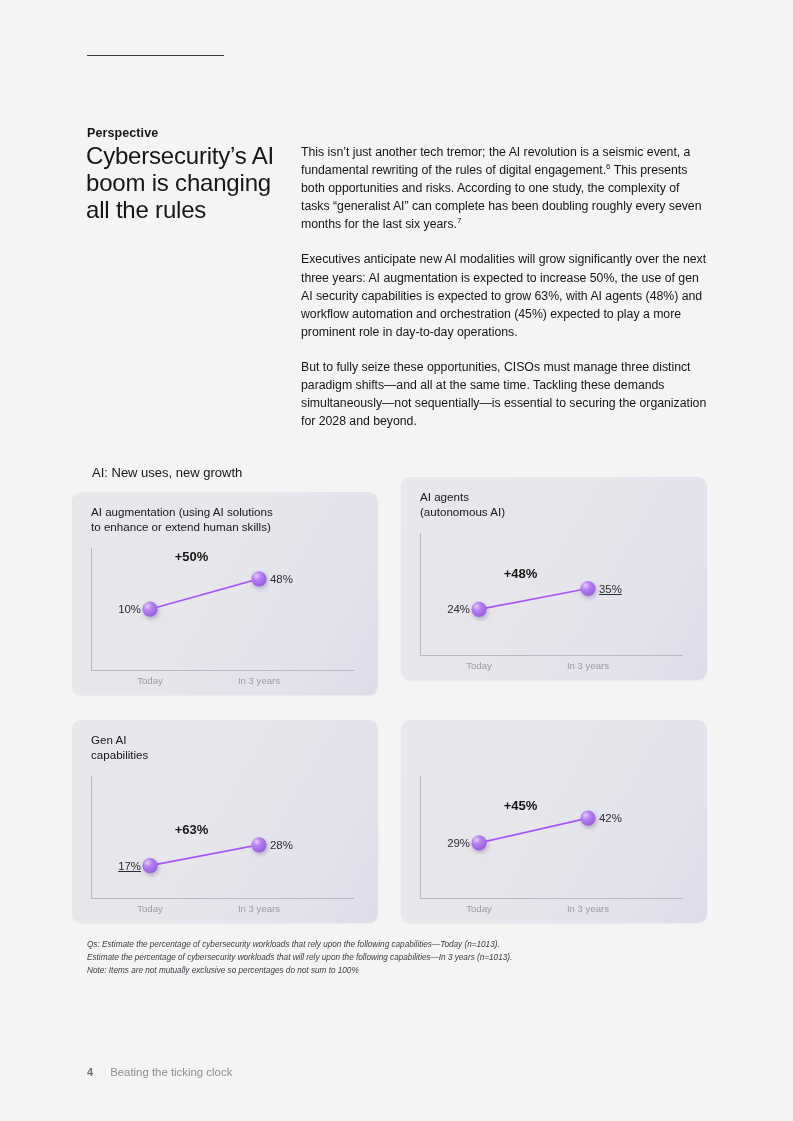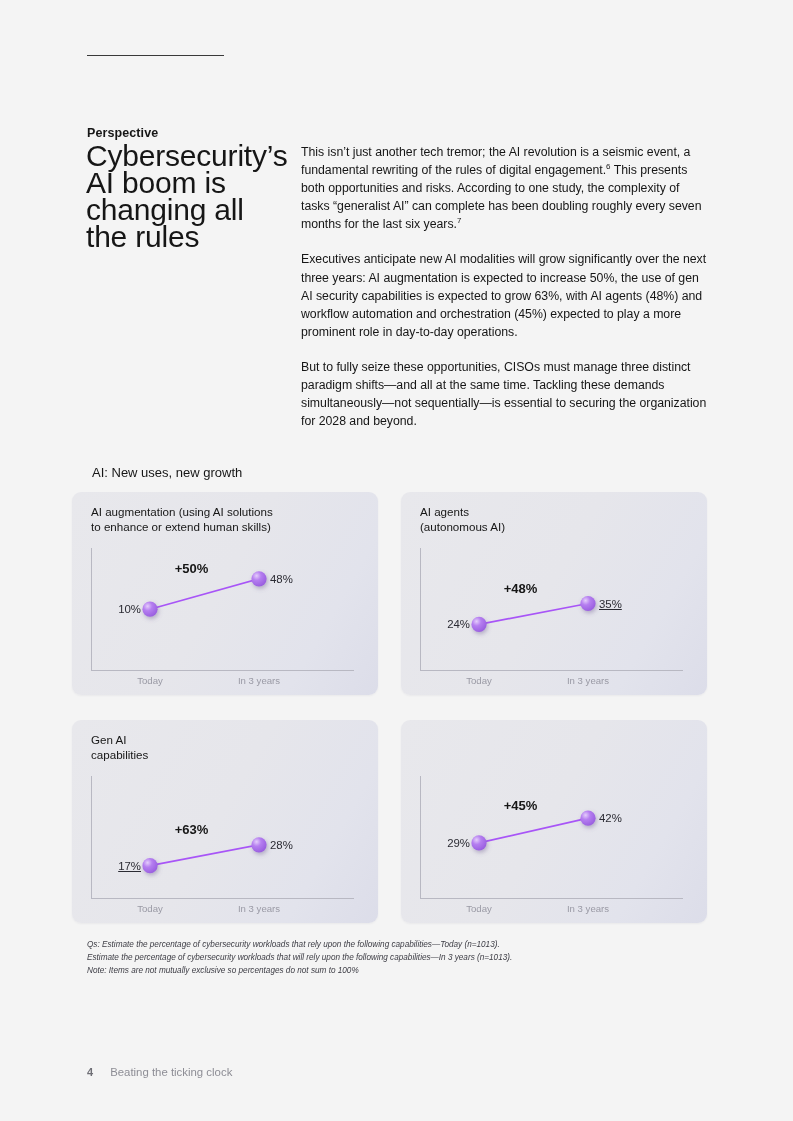--- a/index.html
+++ b/index.html
@@ -43,21 +43,21 @@
     color: #161616;
     margin-top: 24px;
   }
 
   
   .headline {
     position: absolute;
     left: 86px;
     top: 142px;
     width: 200px;
-    font-size: 30px;
+    font-size: 24px;
     line-height: 27px;
     font-weight: 400;
     color: #161616;
     letter-spacing: -0.2px;
   }
 
   
   .bodycol {
     position: absolute;
     left: 301px;
@@ -92,21 +92,21 @@
   .card {
     position: absolute;
     width: 306px;
     height: 203px;
     border-radius: 9px;
     background:
       linear-gradient(120deg, #e8e8ec 0%, #e6e6eb 48%, #e2e3ec 78%, #dcdde9 100%);
     box-shadow: 0 1px 2px rgba(40,40,70,0.05);
   }
   .card.c1 { left: 72px;  top: 492px; }
-  .card.c2 { left: 401px; top: 492px; }
+  .card.c2 { left: 401px; top: 477px; }
   .card.c3 { left: 72px;  top: 720px; }
   .card.c4 { left: 401px; top: 720px; }
 
   .card-title {
     position: absolute;
     left: 19px;
     top: 12px;
     font-size: 11.6px;
     line-height: 15.4px;
     color: #161616;
@@ -226,21 +226,21 @@
             </filter>
           </defs>
           <line x1="0.5" y1="0" x2="0.5" y2="122" stroke="#b8b8c2" stroke-width="1"></line>
           <line x1="0" y1="122.5" x2="263" y2="122.5" stroke="#b8b8c2" stroke-width="1"></line>
           <line x1="59" y1="61.2" x2="168" y2="30.799999999999997" stroke="#a855f7" stroke-width="1.7"></line>
           <circle cx="59" cy="61.2" r="7.6" fill="url(#dotg0)" filter="url(#dots0)"></circle>
           <circle cx="168" cy="30.799999999999997" r="7.6" fill="url(#dotg0)" filter="url(#dots0)"></circle>
         </svg>
         <div class="vlabel left" style="left: 50px; top: 61.2px;">10%</div>
         <div class="vlabel right" style="left: 179px; top: 30.8px;">48%</div>
-        <div class="delta" style="left: 100.5px; top: 20px;">+50%</div>
+        <div class="delta" style="left: 100.5px; top: 8px;">+50%</div>
       </div>
     <div class="axis-labels">
       <span class="today">Today</span>
       <span class="inthree">In 3 years</span>
     </div>
   </div>
 
   <div class="card c2">
     <div class="card-title">AI agents
 (autonomous AI)</div>

